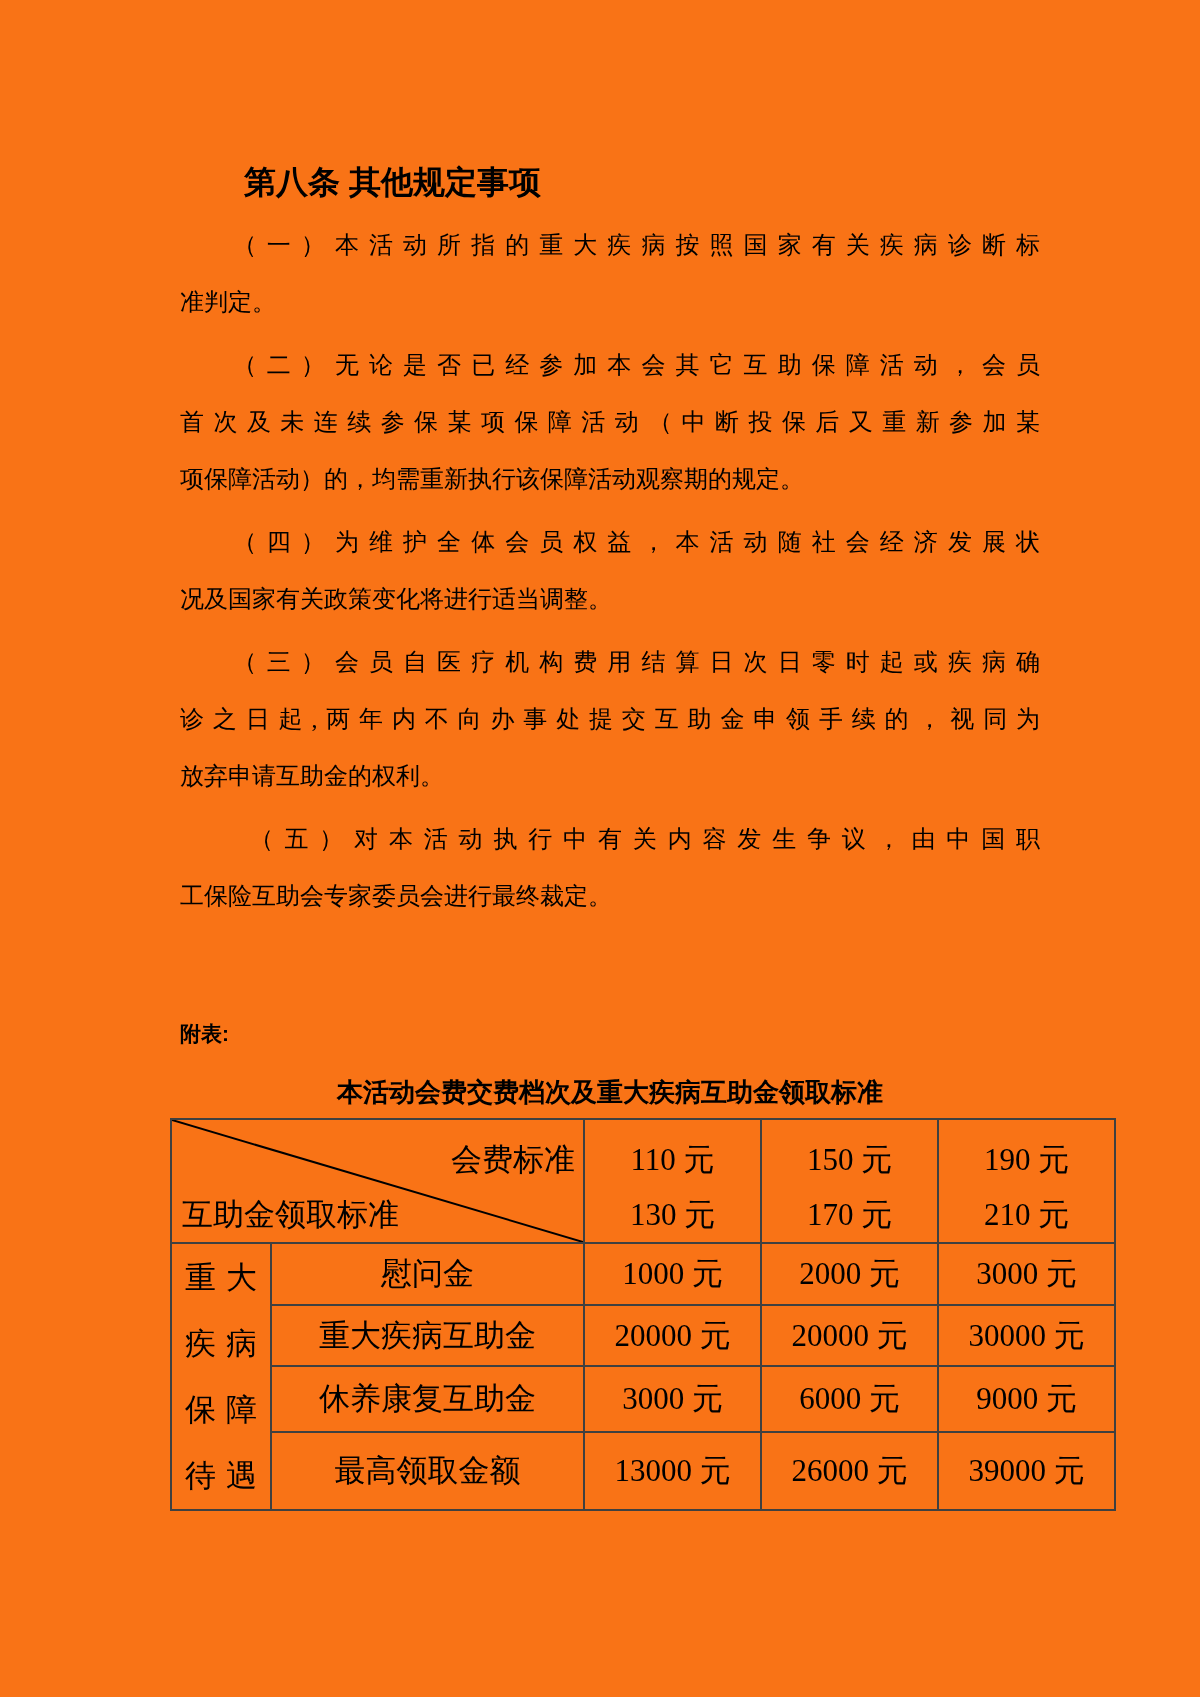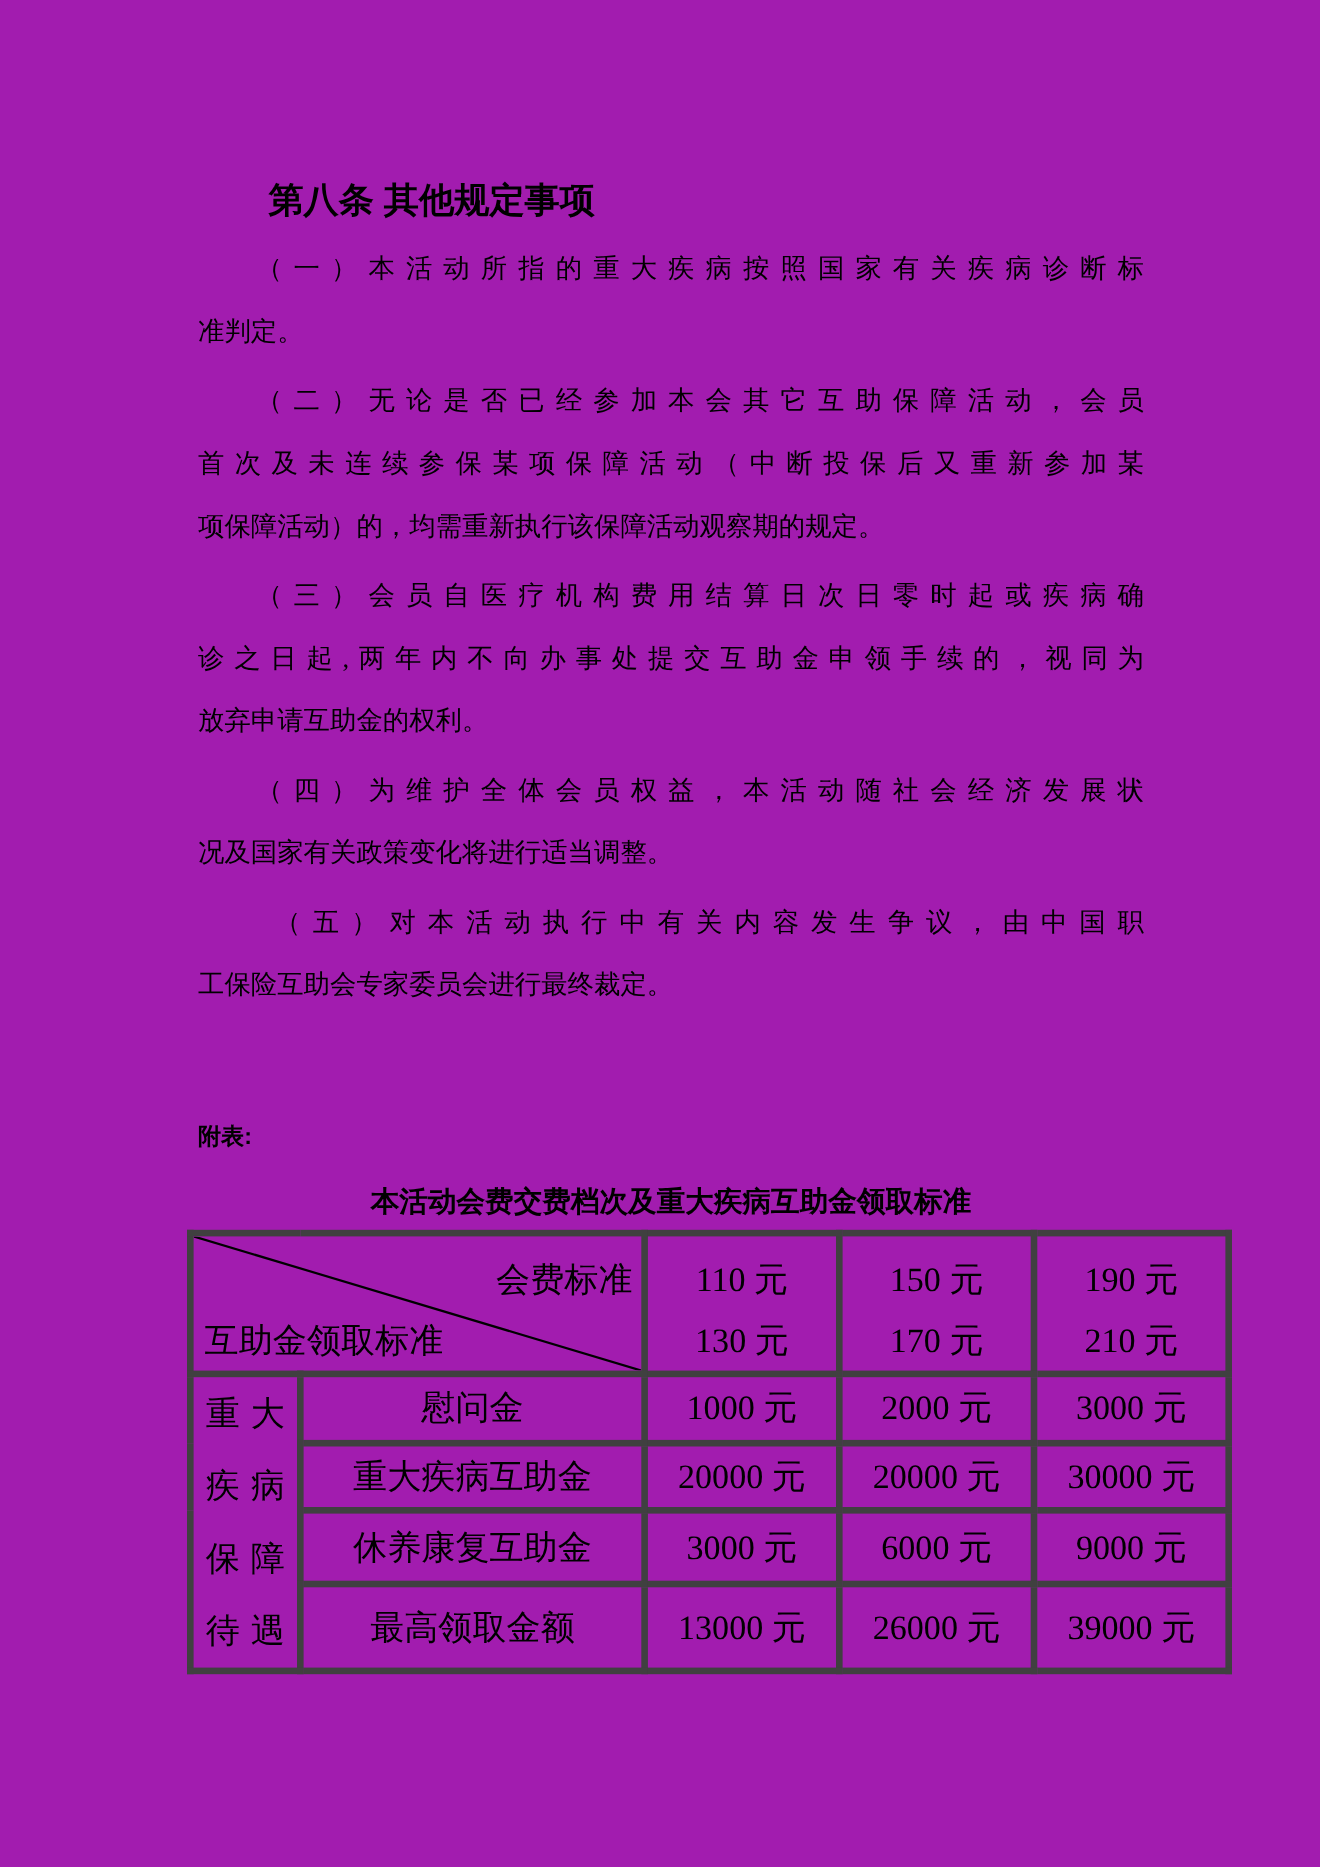--- a/index.html
+++ b/index.html
@@ -1,20 +1,20 @@
 <!DOCTYPE html>
 <html><head>
 <meta charset="utf-8">
 <style>
   html,body{margin:0;padding:0;background:#ffffff;}
   .page{
     position:relative;
     width:1200px;
     height:1697px;
-    background:#a21caf;
+    background:#f97316;
     color:#000;
     font-family:"Liberation Serif","DejaVu Serif",serif;
     box-sizing:border-box;
     padding:154px 160px 0 180px;
     overflow:hidden;
   }
   
   .heading{
     font-family:"Liberation Sans","DejaVu Sans",sans-serif;
     font-weight:bold;
@@ -59,21 +59,21 @@
   
   table.fee-table{
     margin-left:-10px;
     border-collapse:collapse;
     table-layout:fixed;
     width:944px;
     font-size:31px;
     color:#000;
   }
   .fee-table td{
-    border:6px solid #404040;
+    border:2px solid #404040;
     padding:0;
     text-align:center;
     vertical-align:middle;
     overflow:hidden;
   }
   tr.hrow{height:122px;}
   tr.brow1{height:62px;padding-left:28px;}
   tr.brow2{height:61px;}
   tr.brow3{height:66px;}
   tr.brow4{height:78px;}
@@ -114,27 +114,27 @@
     <div class="para">
       <div class="pline first">（一）本活动所指的重大疾病按照国家有关疾病诊断标</div>
       <div class="pline last">准判定。</div>
     </div>
     <div class="para">
       <div class="pline first">（二）无论是否已经参加本会其它互助保障活动，会员</div>
       <div class="pline">首次及未连续参保某项保障活动（中断投保后又重新参加某</div>
       <div class="pline last">项保障活动）的，均需重新执行该保障活动观察期的规定。</div>
     </div>
     <div class="para">
+      <div class="pline first">（四）为维护全体会员权益，本活动随社会经济发展状</div>
+      <div class="pline last">况及国家有关政策变化将进行适当调整。</div>
+    </div>
+    <div class="para">
       <div class="pline first">（三）会员自医疗机构费用结算日次日零时起或疾病确</div>
       <div class="pline">诊之日起,两年内不向办事处提交互助金申领手续的，视同为</div>
       <div class="pline last">放弃申请互助金的权利。</div>
-    </div>
-    <div class="para">
-      <div class="pline first">（四）为维护全体会员权益，本活动随社会经济发展状</div>
-      <div class="pline last">况及国家有关政策变化将进行适当调整。</div>
     </div>
     <div class="para">
       <div class="pline first deep">（五）对本活动执行中有关内容发生争议，由中国职</div>
       <div class="pline last">工保险互助会专家委员会进行最终裁定。</div>
     </div>
   </div>
 
   <div class="appendix">附表:</div>
 
   <div class="table-title">本活动会费交费档次及重大疾病互助金领取标准</div>

